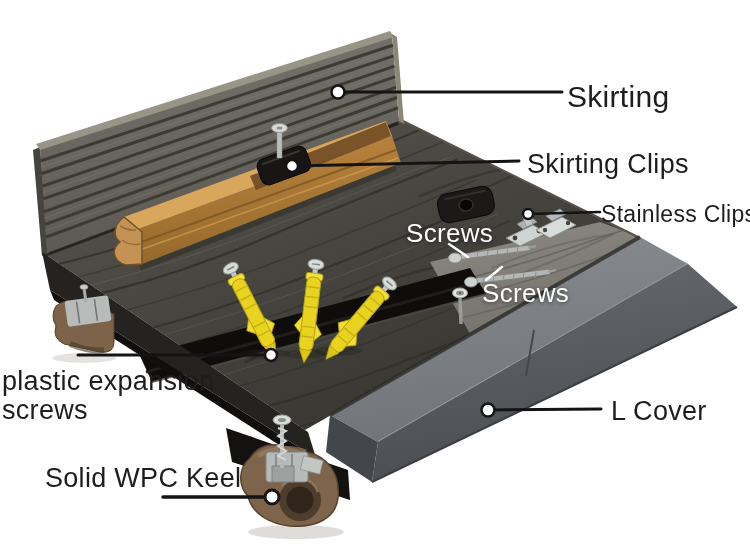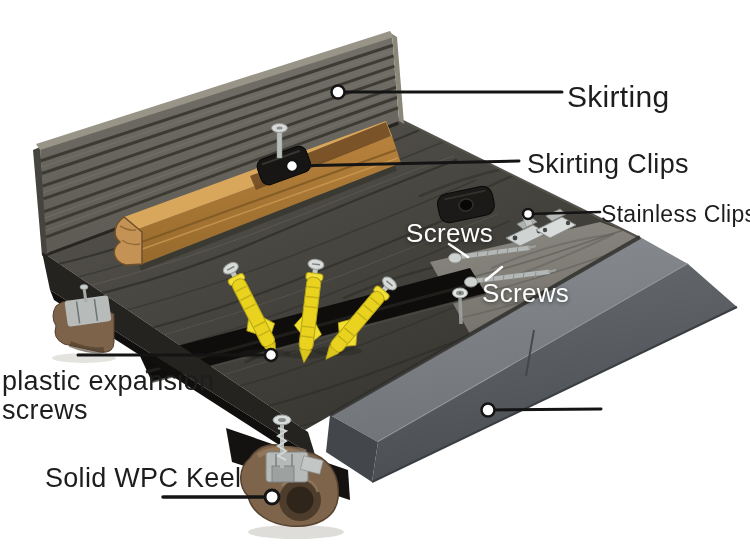--- a/index.html
+++ b/index.html
@@ -326,20 +326,21 @@
 <div class="lbl" style="left:567px;top:81px;font-size:30px">Skirting</div>
 
 <div class="lbl" style="left:527px;top:150px;font-size:27px">Skirting Clips</div>
 
 <div class="lbl" style="left:601px;top:202px;font-size:23px">Stainless Clips</div>
 
 <div class="lbl lbl-white" style="left:406px;top:219px;font-size:26px">Screws</div>
 
 <div class="lbl lbl-white" style="left:482px;top:279px;font-size:26px">Screws</div>
 
+<div class="lbl" style="left:611px;top:397px;font-size:27px">L Cover</div>
 
 <div class="lbl" style="left:45px;top:464px;font-size:27px">Solid WPC Keel</div>
 
 <div class="lbl" style="left:2px;top:367px;font-size:27px;line-height:29px">
   <div>plastic expansion</div>
   <div>screws</div>
 </div>
 
 </div>
 

